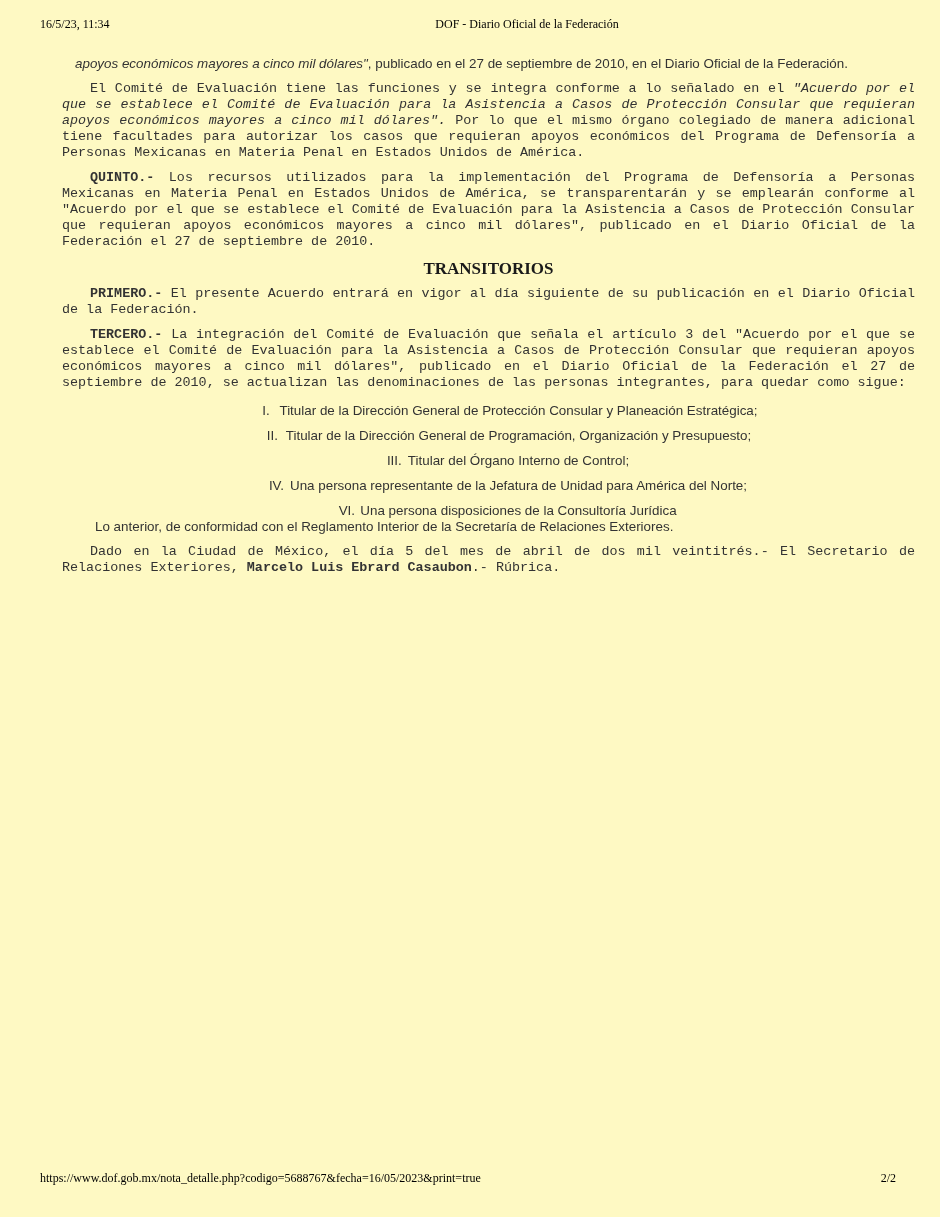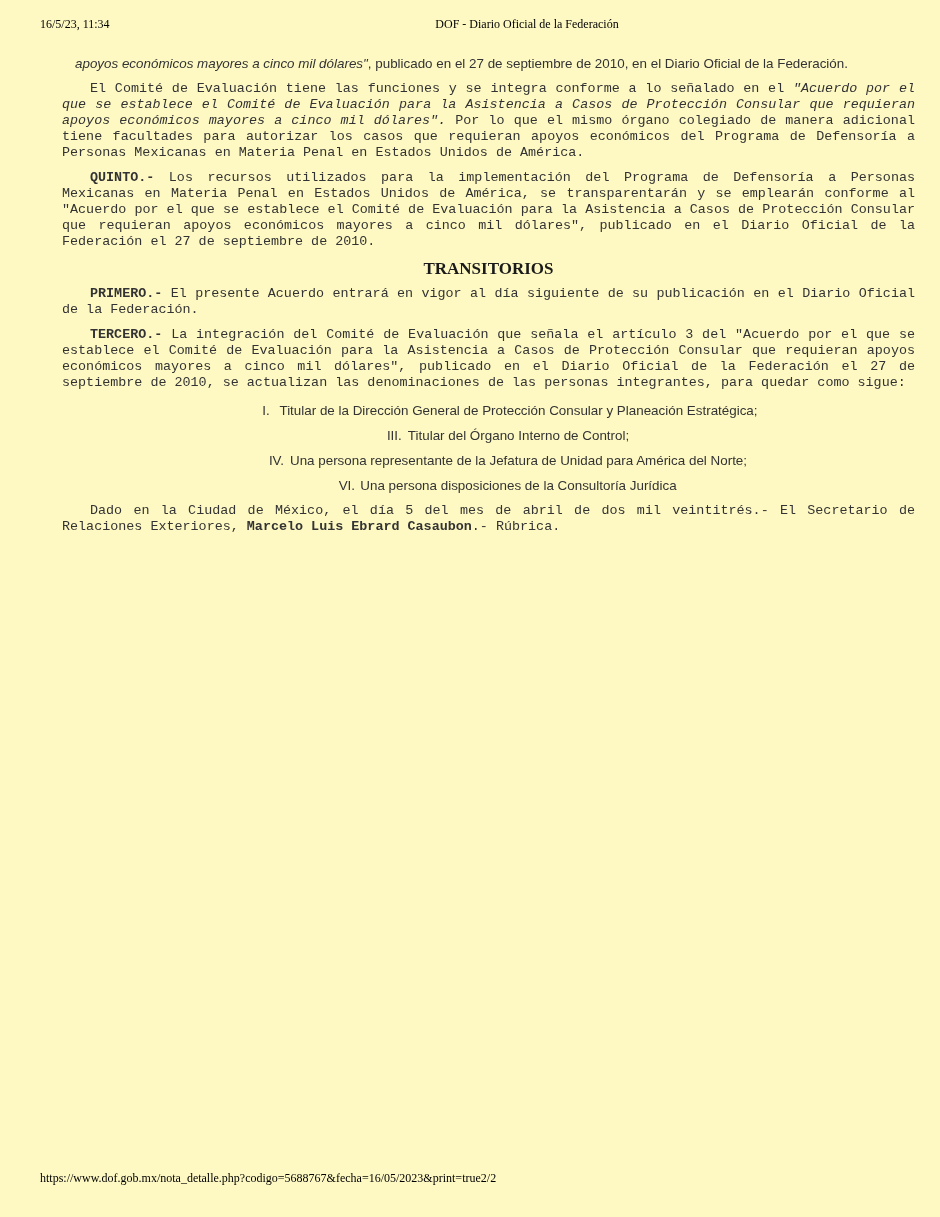--- a/index.html
+++ b/index.html
@@ -16,21 +16,21 @@
   .print-meta{
     font-family:"Liberation Serif","DejaVu Serif",serif;
     font-size:12px;
     color:#000;
     white-space:nowrap;
   }
   .header-date{position:absolute;left:40px;top:17px;}
   .header-title{position:absolute;left:527px;top:17px;transform:translateX(-50%);}
   .footer{
     position:absolute;left:40px;right:44px;top:1171px;
-    display:flex;align-items:baseline;
+    display:flex;justify-content:space-between;align-items:baseline;
   }
   
   .content{
     position:absolute;left:62px;top:38px;width:853px;
     font-size:13.4px;line-height:16px;
   }
   .content p{
     margin:9px 0;
     text-align:justify;
   }
@@ -83,30 +83,34 @@
 
     <p class="indent">
       <span class="b">TERCERO.-</span><span> La integración del Comité de Evaluación que señala el artículo 3 del "Acuerdo por el que se establece el Comité de Evaluación para la Asistencia a Casos de Protección Consular que requieran apoyos económicos mayores a cinco mil dólares", publicado en el Diario Oficial de la Federación el 27 de septiembre de 2010, se actualizan las denominaciones de las personas integrantes, para quedar como sigue:</span>
     </p>
 
     <div class="roman-list">
       <div class="roman-item">
         <span class="numeral">I.</span><span>Titular de la Dirección General de Protección Consular y Planeación Estratégica;</span>
       </div>
       <div class="roman-item">
+        <span class="numeral">II.</span><span>Titular de la Dirección General de Programación, Organización y Presupuesto;</span>
+      </div>
+      <div class="roman-item">
         <span class="numeral">III.</span><span>Titular del Órgano Interno de Control;</span>
       </div>
       <div class="roman-item">
         <span class="numeral">IV.</span><span>Una persona representante de la Jefatura de Unidad para América del Norte;</span>
       </div>
       <div class="roman-item" style="margin-bottom:0;">
         <span class="numeral">VI.</span><span>Una persona disposiciones de la Consultoría Jurídica</span>
       </div>
     </div>
 
+    <div class="after-list">Lo anterior, de conformidad con el Reglamento Interior de la Secretaría de Relaciones Exteriores.</div>
 
     <p class="indent closing">
       <span>Dado en la Ciudad de México, el día 5 del mes de abril de dos mil veintitrés.- El Secretario de Relaciones Exteriores, </span><span class="b">Marcelo Luis Ebrard Casaubon</span><span>.- Rúbrica.</span>
     </p>
 
   </div>
 
   <div class="footer">
     <span class="print-meta">https://www.dof.gob.mx/nota_detalle.php?codigo=5688767&amp;fecha=16/05/2023&amp;print=true</span>
     <span class="print-meta">2/2</span>

